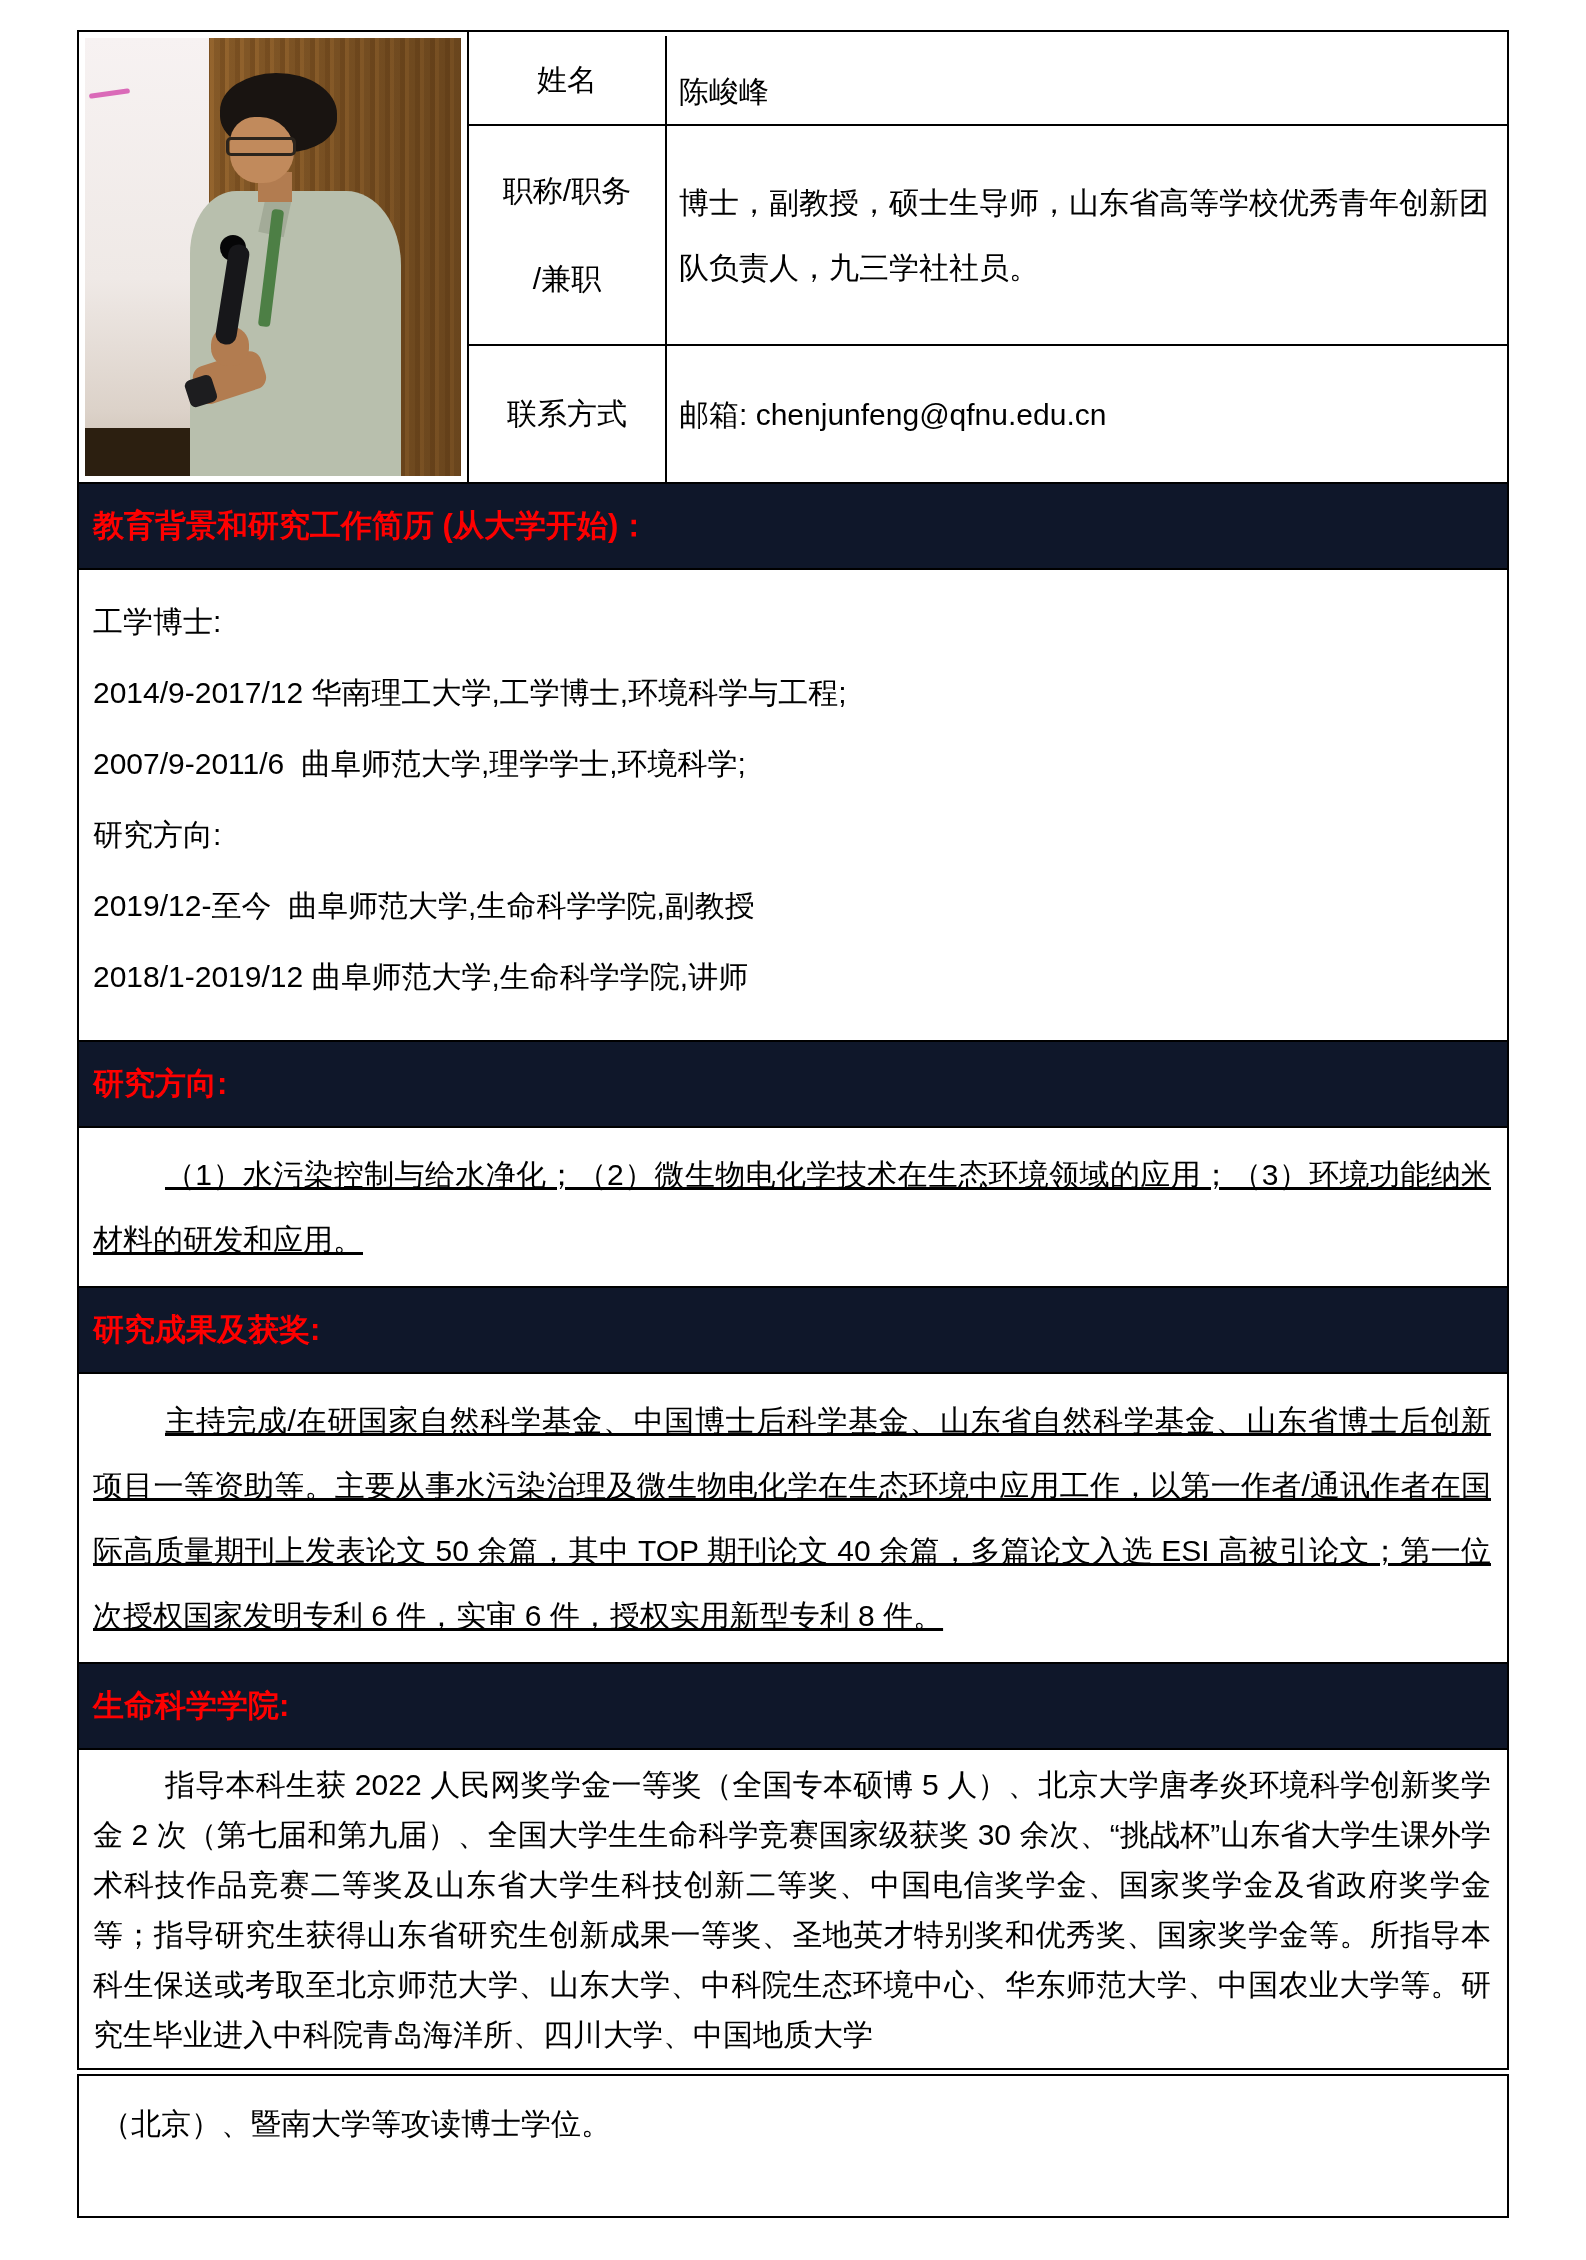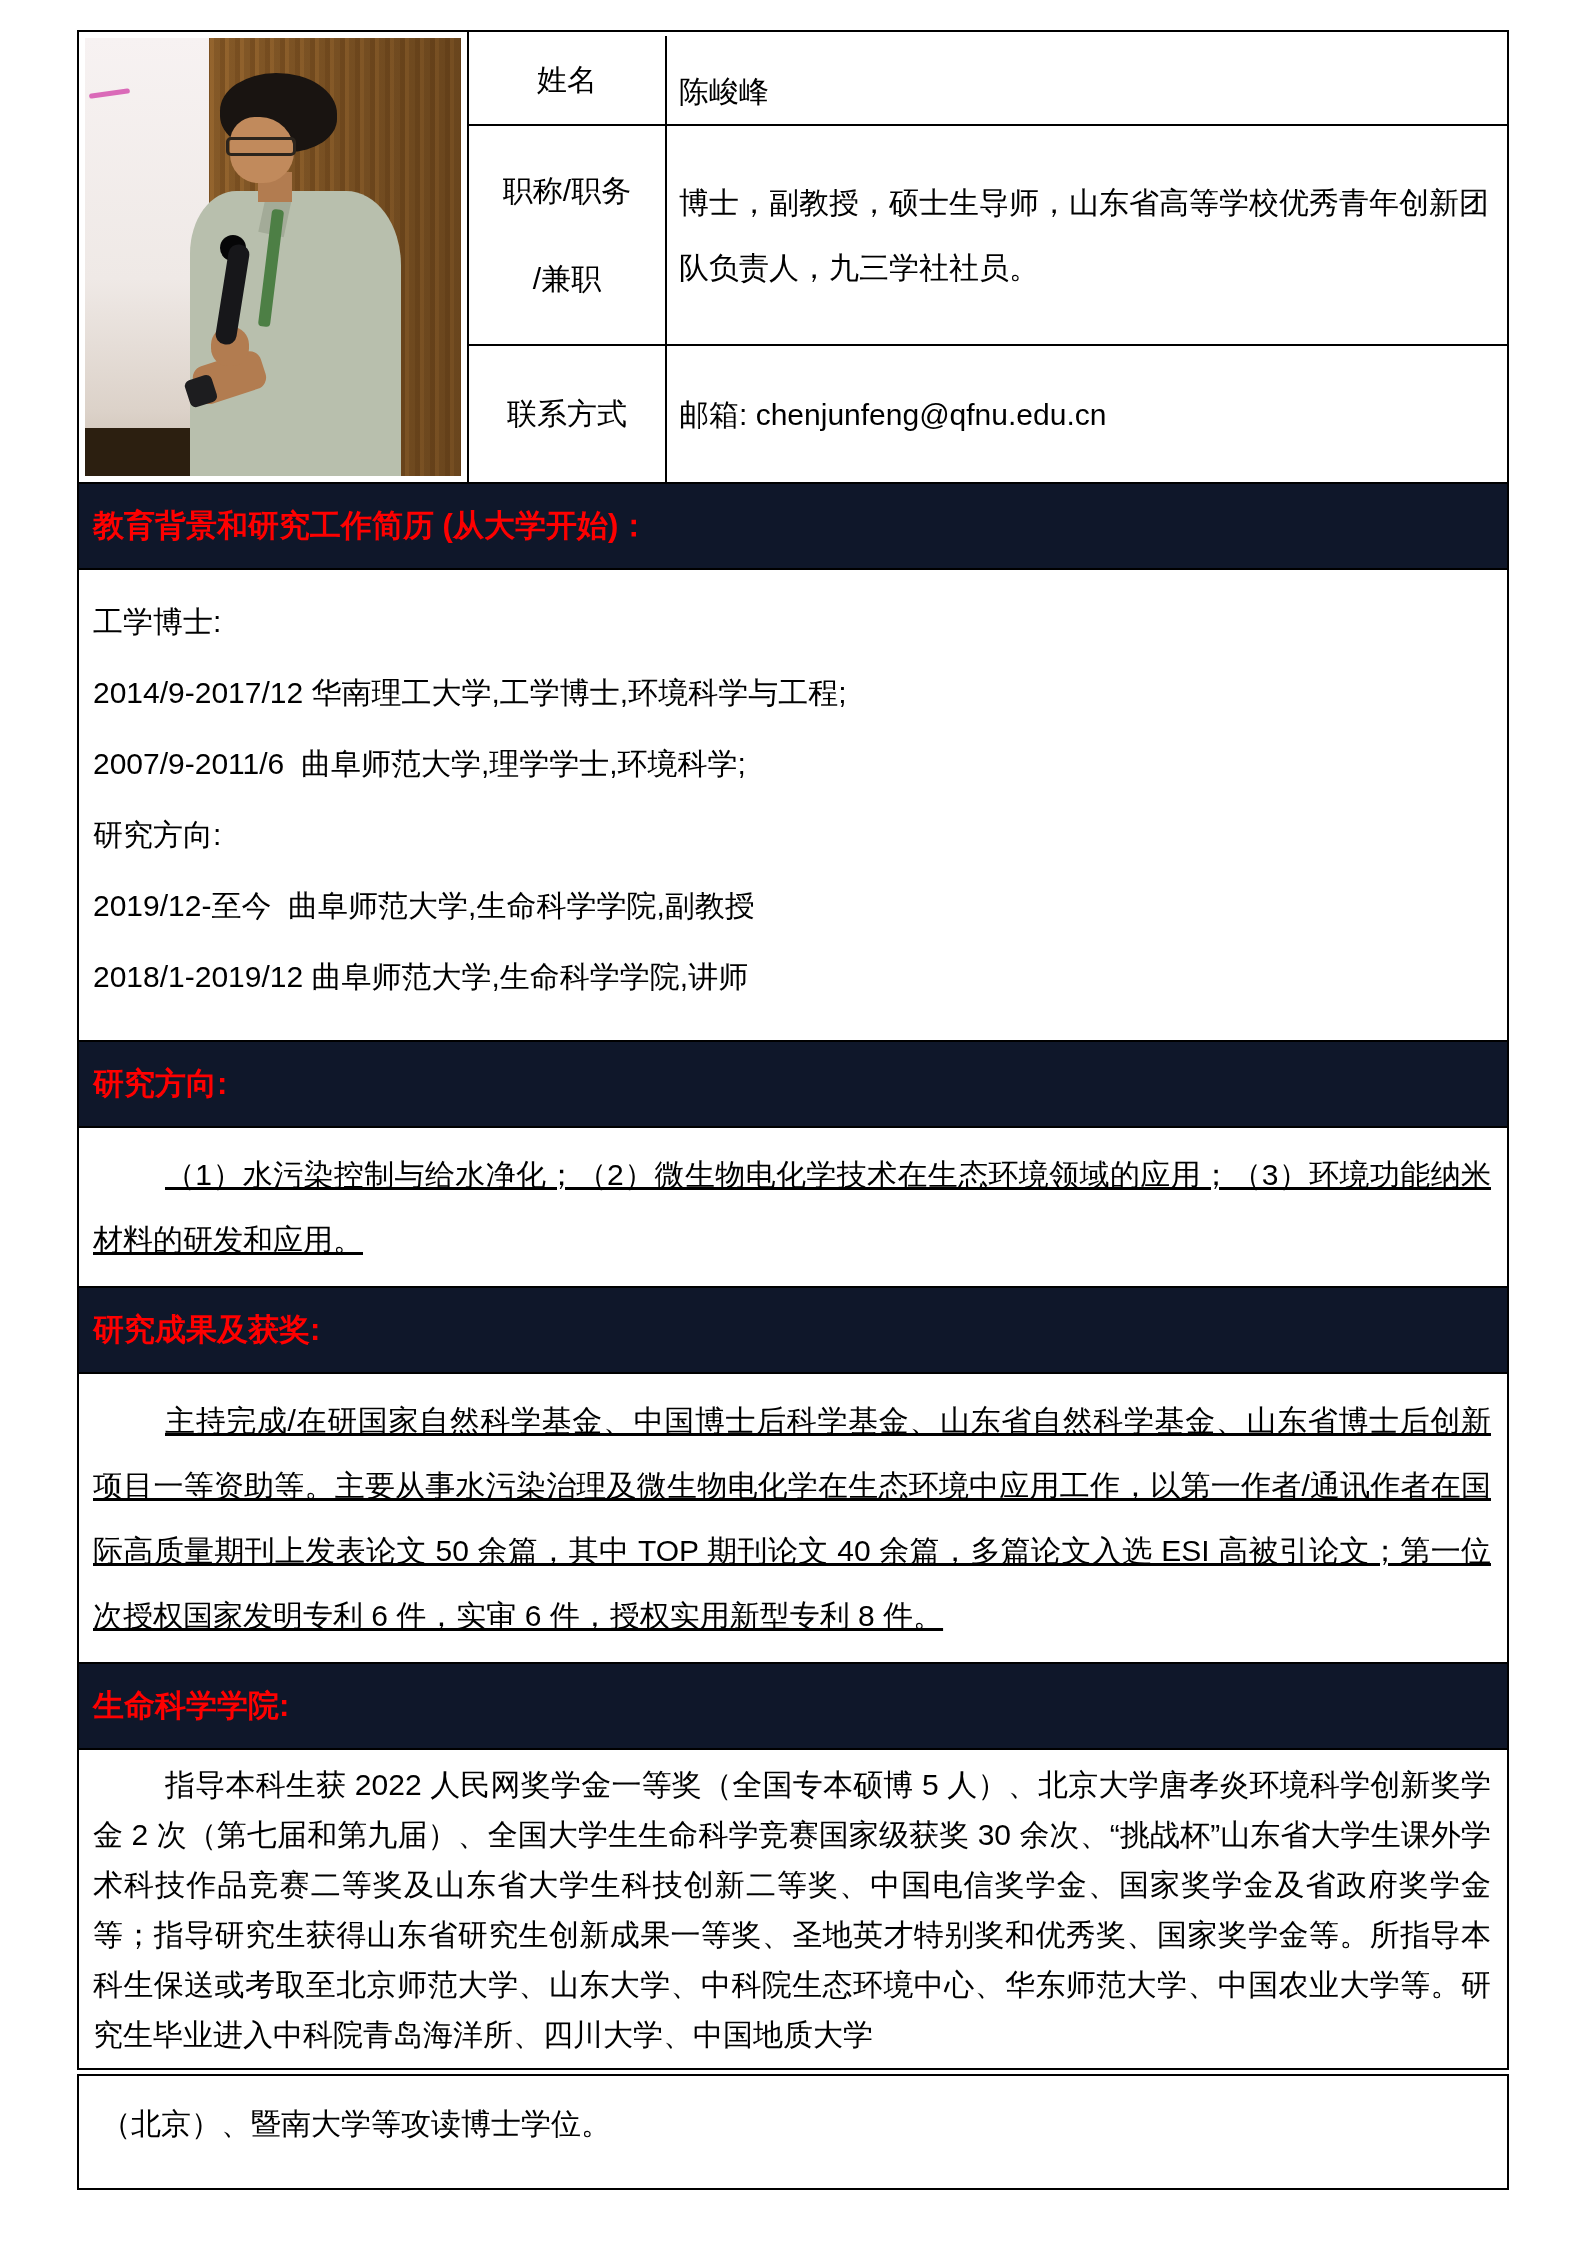--- a/index.html
+++ b/index.html
@@ -26,21 +26,21 @@
   .vcell{flex:1;display:flex;align-items:center;font-size:30px;padding:0 16px 0 12px;line-height:65px;}
 
   
   .sec-header{border:2px solid #000;margin-top:-2px;height:84px;display:flex;align-items:center;
               padding-left:14px;color:#fe0000;font-weight:bold;font-size:31px;background:#0f172a;}
   .sec-body{border:2px solid #000;margin-top:-2px;font-size:30px;background:#fff;box-sizing:border-box;}
   .edu-body{padding:16px 14px 28px 14px;}
   .edu-line{line-height:71px;white-space:pre-wrap;}
   .para-body{padding:14px 16px 14px 14px;line-height:65px;text-align:justify;text-indent:2.4em;text-decoration:underline;}
   .stu-body{padding:10px 16px 8px 14px;line-height:50px;text-align:justify;text-indent:2.4em;}
-  .cont-body{margin-top:4px;height:116px;padding:28px 24px 0 22px;line-height:40px;}
+  .cont-body{margin-top:4px;height:144px;padding:28px 24px 0 22px;line-height:40px;}
 
   
   .scr{left:0;top:0;width:33%;height:100%;
        background:linear-gradient(180deg,#f7f2f2 0%,#efe9e6 55%,#dcd2c9 85%,#c9bcae 100%);}
   .scr-pink{left:1%;top:12%;width:11%;height:5px;background:#da6ab8;transform:rotate(-8deg);border-radius:3px;}
   .scr-shadow{left:0;bottom:0;width:33%;height:11%;background:#2c1f10;}
   .hair{left:36%;top:8%;width:31%;height:18%;background:#191411;border-radius:48% 52% 42% 46%;}
   .face{left:38.5%;top:18%;width:17%;height:15%;background:#c18a5c;border-radius:42% 58% 52% 48%;}
   .glasses{left:37.5%;top:22.5%;width:17%;height:3%;background:rgba(0,0,0,0);border:3px solid #2b241d;border-radius:5px;}
   .neck{left:46%;top:30.5%;width:9%;height:7%;background:#b27c50;}

